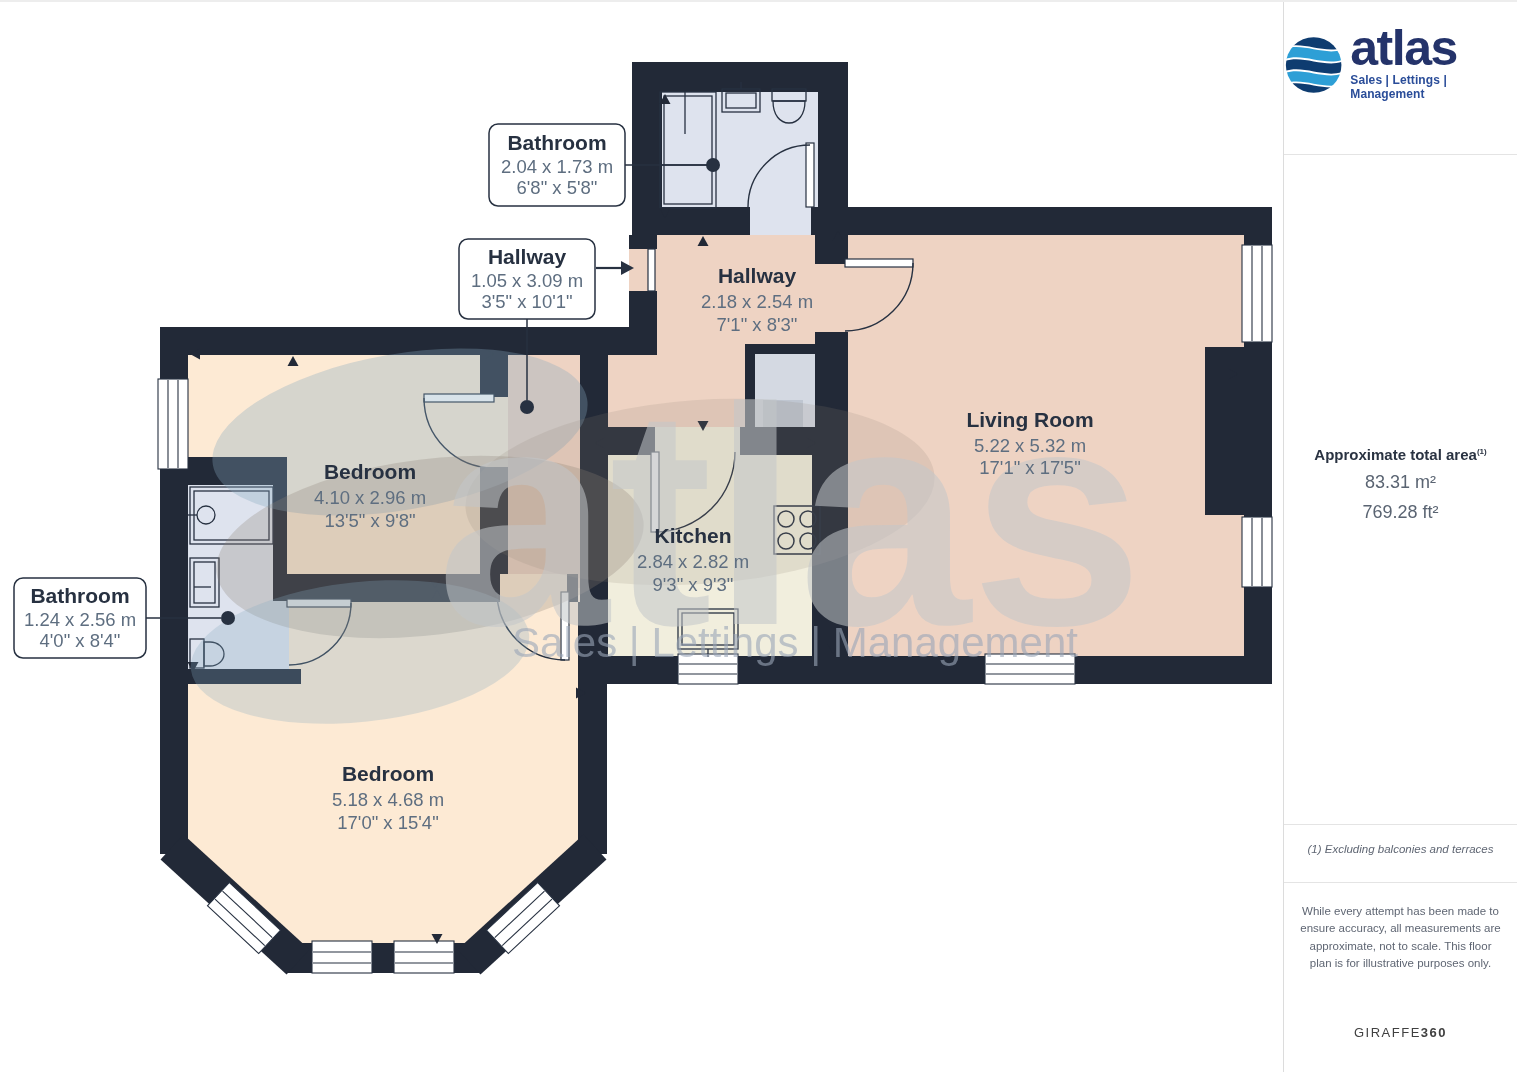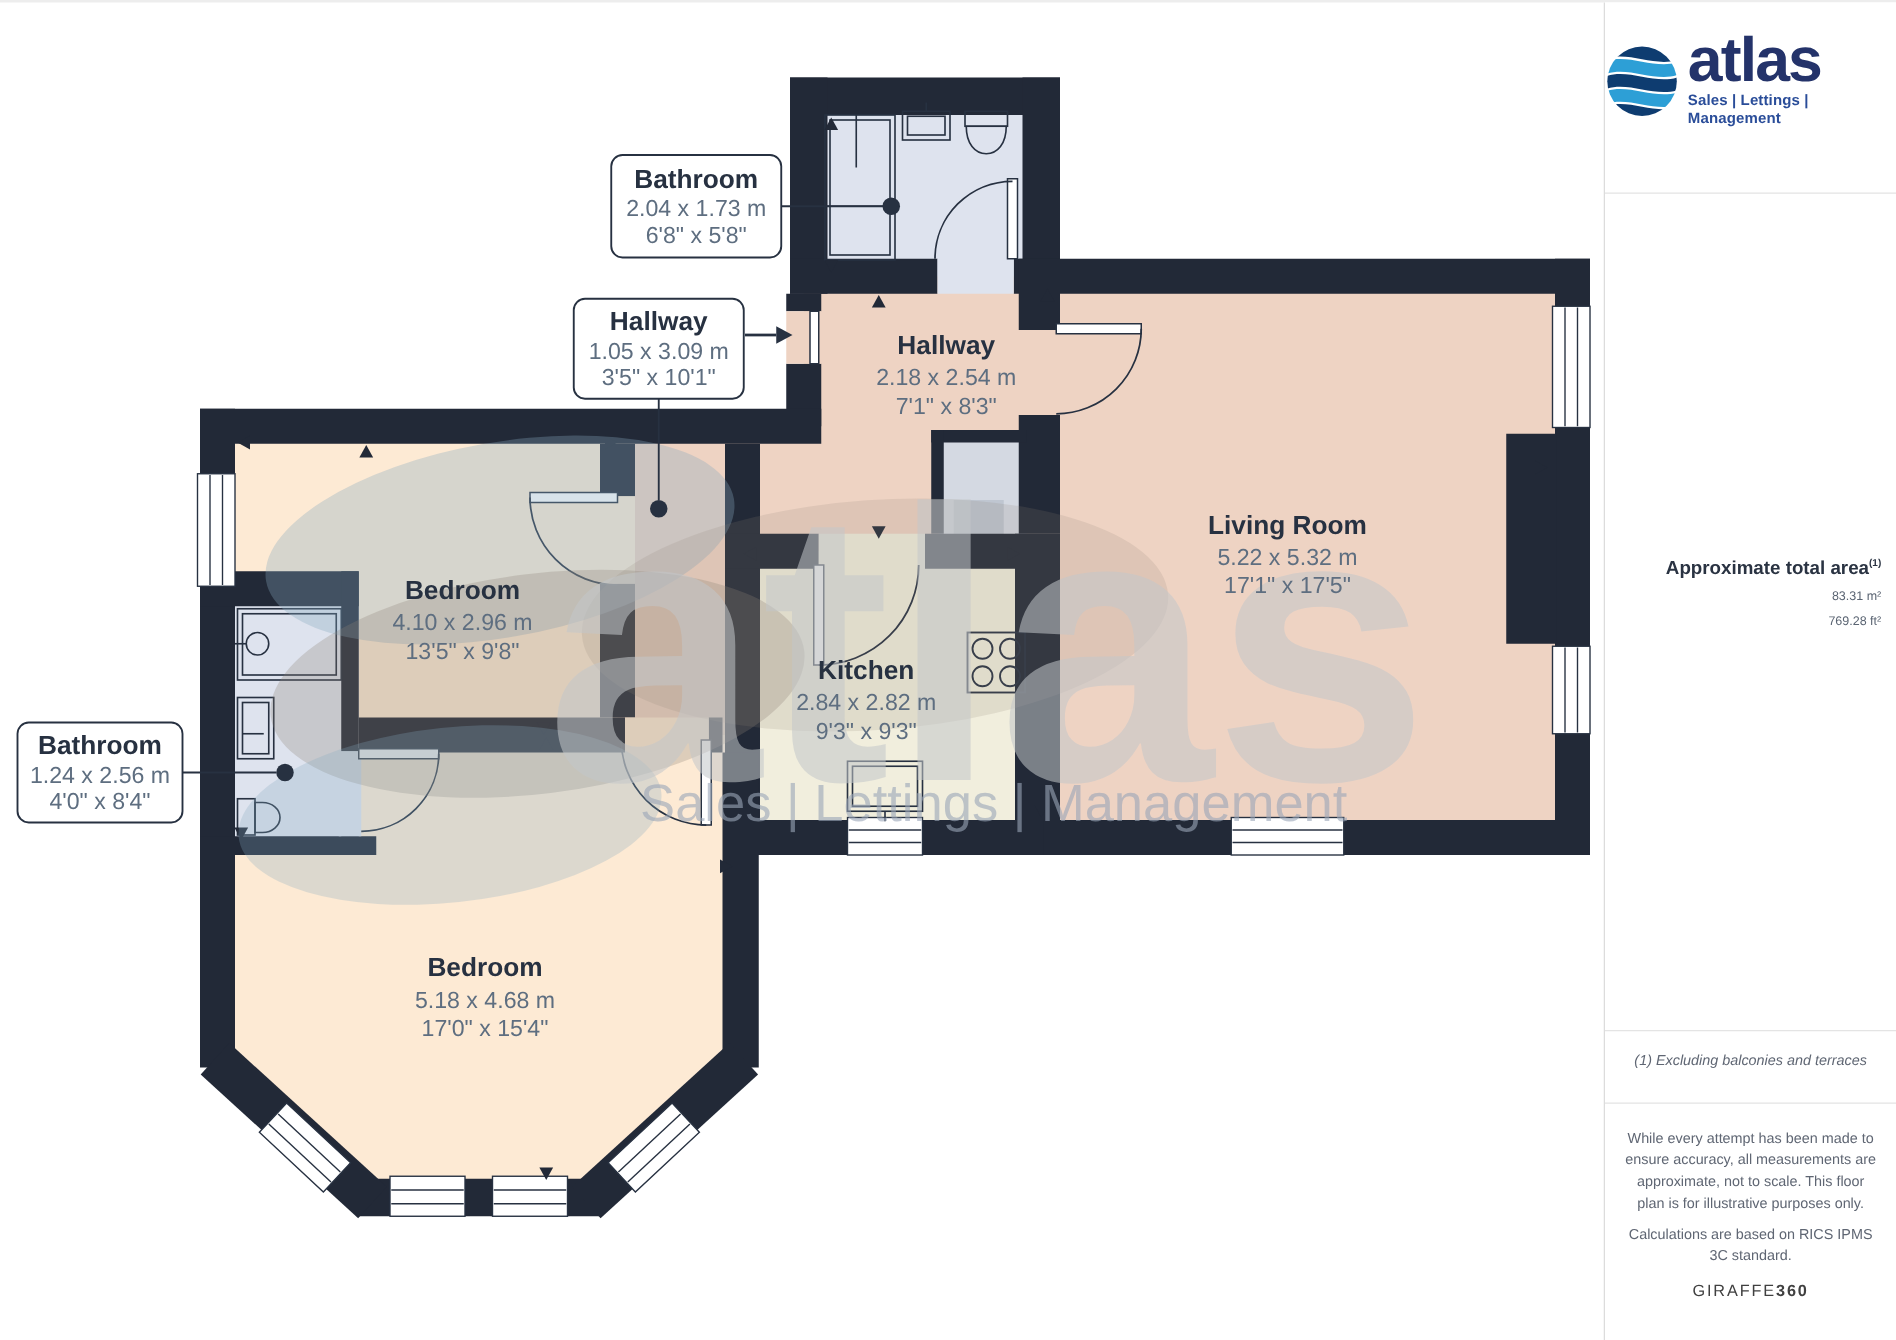--- a/index.html
+++ b/index.html
@@ -6,24 +6,24 @@
   body{width:1517px;height:1072px;overflow:hidden;font-family:"Liberation Sans",sans-serif;}
   .page{position:relative;width:1517px;height:1072px;background:#fff;border-top:2px solid #ededed;box-sizing:border-box;}
   .plan-area{position:absolute;left:0;top:0;width:1283px;height:1070px;}
   .sidebar{position:absolute;right:0;top:0;width:233px;height:1070px;background:#fff;border-left:1px solid #dcdcdc;}
   .logo{position:absolute;top:26px;left:0;right:0;display:flex;justify-content:center;align-items:center;gap:7px;}
   .logo-text{display:flex;flex-direction:column;align-items:flex-start;}
   .brand{font-size:50px;font-weight:700;color:#24336a;letter-spacing:-1.5px;line-height:0.82;}
   .tagline{font-size:12px;font-weight:700;color:#2a4d99;margin-top:4px;letter-spacing:0.1px;}
   .divider{position:absolute;left:0;right:0;height:1px;background:#e4e4e4;}
   .d1{top:152px;} .d2{top:822px;} .d3{top:880px;}
-  .area-block{position:absolute;top:444px;left:0;right:12px;text-align:right;}
+  .area-block{position:absolute;top:444px;left:0;right:0;text-align:center;}
   .area-title{font-size:15px;font-weight:700;color:#2a3342;}
   .area-title sup{font-size:8px;}
-  .area-m,.area-ft{font-size:10px;color:#5a6472;margin-top:9px;}
+  .area-m,.area-ft{font-size:18px;color:#5a6472;margin-top:9px;}
   .footnote{position:absolute;top:841px;left:10px;right:10px;text-align:center;font-size:11.5px;color:#5f6673;font-style:italic;}
   .disclaimer{position:absolute;top:901px;left:14px;right:14px;text-align:center;font-size:11.5px;line-height:1.5;color:#5f6673;}
   .standard{position:absolute;top:978px;left:14px;right:14px;text-align:center;font-size:11.5px;line-height:1.5;color:#5f6673;}
   .giraffe{position:absolute;top:1023px;left:0;right:0;text-align:center;font-size:13px;letter-spacing:1.5px;color:#404040;}
   .giraffe b{font-weight:700;}
   svg text{font-family:"Liberation Sans",sans-serif;}
   .room-name{font-size:21px;font-weight:700;fill:#273141;}
   .room-dim{font-size:18.5px;fill:#5e6e80;}
 </style>
 </head>
@@ -362,18 +362,17 @@
       </div>
       <div class="area-m">83.31 m²</div>
       <div class="area-ft">769.28 ft²</div>
     </div>
 
     <div class="divider d2"></div>
     <div class="footnote">(1) Excluding balconies and terraces</div>
     <div class="divider d3"></div>
 
     <div class="disclaimer">While every attempt has been made to ensure accuracy, all measurements are approximate, not to scale. This floor plan is for illustrative purposes only.</div>
-    <div class="standard">Calculations are based on RICS IPMS 3C standard.</div>
     <div class="giraffe">
       <span>GIRAFFE</span><b>360</b>
     </div>
   </aside>
 </div>
 
 </body></html>

